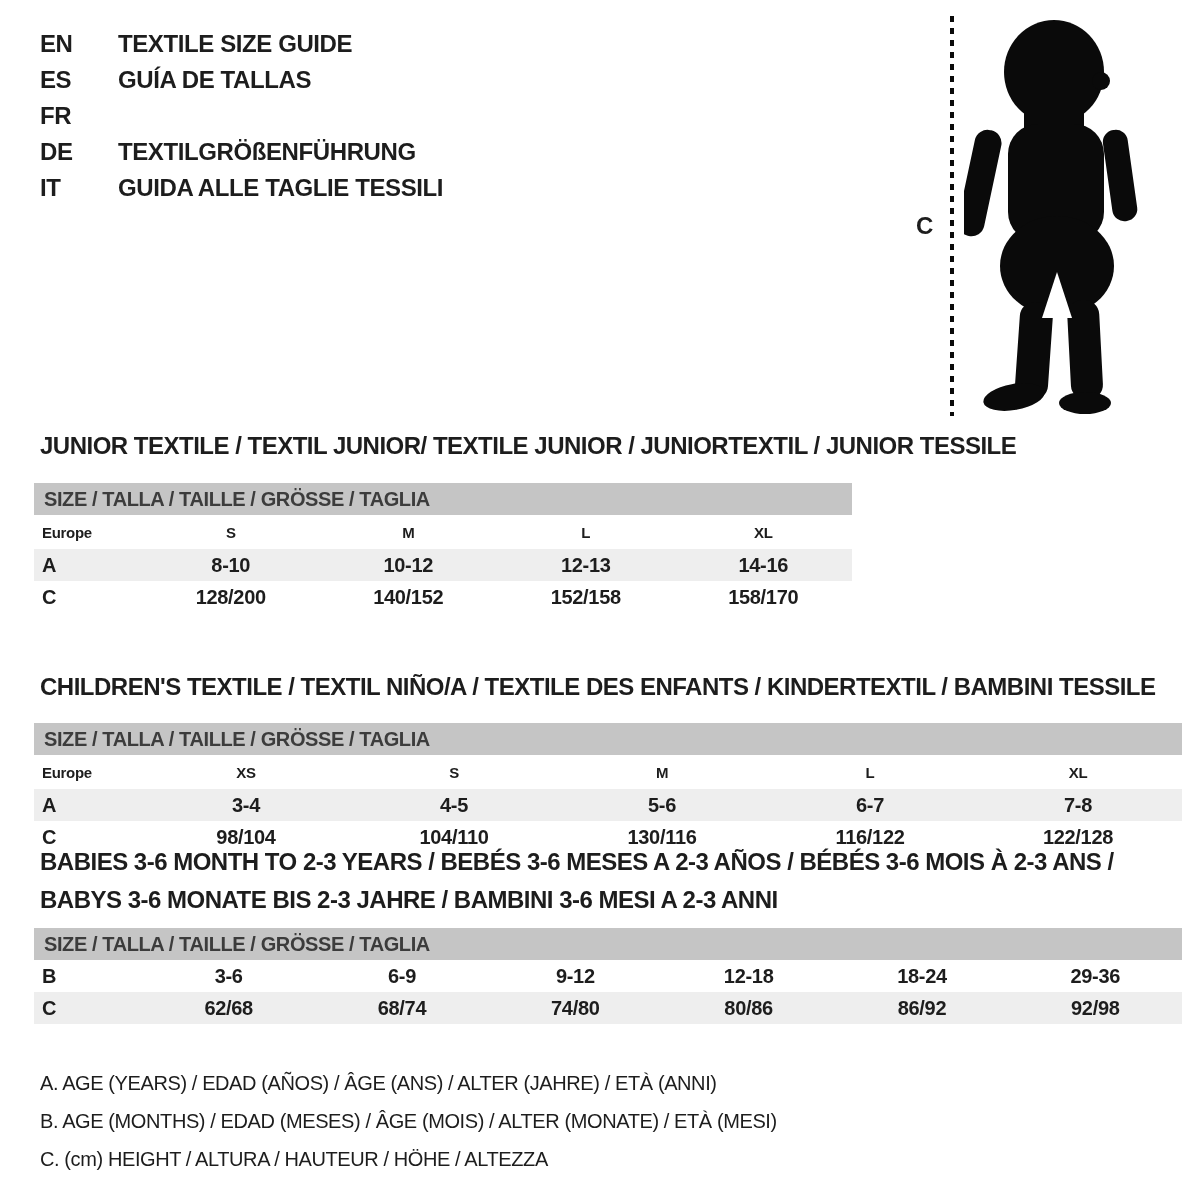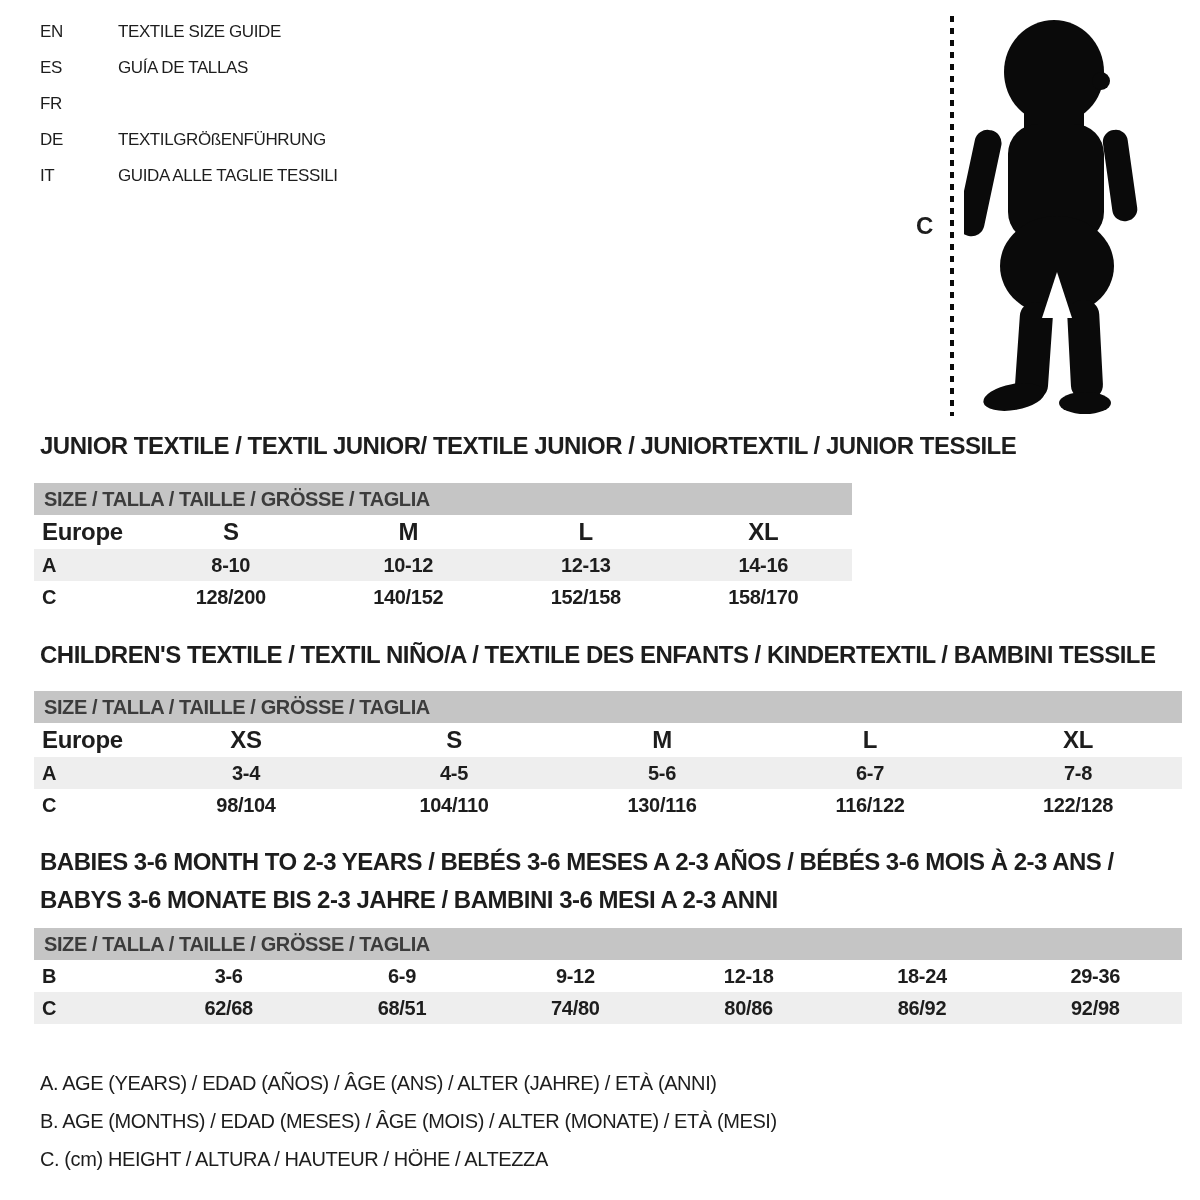--- a/index.html
+++ b/index.html
@@ -7,44 +7,44 @@
     width:1200px;height:1200px;
     background:#ffffff;
     font-family:"Liberation Sans",sans-serif;
     color:var(--text,#1d1d1d);
     position:relative;overflow:hidden;
   }
   .canvas{position:absolute;inset:0}
 
   
   .lang-block{position:absolute;left:40px;top:22px}
-  .lang-row{display:flex;height:36px;align-items:flex-start;font-weight:normal;font-size:17px;letter-spacing:-0.4px;white-space:nowrap}
+  .lang-row{display:flex;height:36px;align-items:flex-end;font-weight:bold;font-size:24px;letter-spacing:-0.4px;white-space:nowrap}
   .lang-code{width:78px;flex:0 0 auto}
 
   
   .figure{position:absolute;left:900px;top:0;width:280px;height:435px}
   .dash-line{position:absolute;left:50px;top:16px;width:4px;height:400px;
     background:repeating-linear-gradient(to bottom,var(--sil,#0a0a0a) 0 6px,transparent 6px 12px)}
   .c-label{position:absolute;left:16px;top:212px;font-size:24px;font-weight:bold}
   svg.toddler{position:absolute;left:64px;top:14px}
 
   
   .sec{position:absolute;left:34px}
   .sec-0{top:433px;width:818px}
-  .sec-1{top:642px;width:1148px}
+  .sec-1{top:674px;width:1148px}
   .sec-2{top:843px;width:1148px}
   .sec-heading{font-size:24px;font-weight:bold;line-height:26px;padding-left:6px;letter-spacing:-0.5px;white-space:nowrap}
   .sec-2 .sec-heading{line-height:38px}
   .table{margin-top:24px}
   .sec-1 .table{margin-top:23px}
   .sec-2 .table{margin-top:9px}
   .tbar{height:32px;background:var(--bar,#c5c5c5);color:var(--bartext,#3c3c3c);
     display:flex;align-items:center;font-weight:bold;font-size:20px;padding-left:10px;letter-spacing:-0.4px}
   .trow{display:flex;height:32px;align-items:center;font-size:20px;font-weight:bold;letter-spacing:-0.3px}
-  .trow.eurow{font-size:24px;height:34px}
+  .trow.eurow{font-size:15px;height:34px}
   .trow.shaded{background:var(--stripe,#eeeeee)}
   .tlab{width:100px;padding-left:8px;flex:0 0 auto}
   .tval{flex:1;text-align:center}
 
   
   .legend{position:absolute;left:40px;top:1064px}
   .legend-line{font-size:20px;font-weight:normal;line-height:38px;letter-spacing:-0.4px;white-space:nowrap}
 </style>
 </head>
 <body style="--text: #1d1d1d; --bar: #c5c5c5; --bartext: #3c3c3c; --stripe: #eeeeee; --sil: #0a0a0a;">
@@ -174,21 +174,21 @@
   <span class="tval">3-6</span>
             <span class="tval">6-9</span>
             <span class="tval">9-12</span>
             <span class="tval">12-18</span>
             <span class="tval">18-24</span>
             <span class="tval">29-36</span>
           </div>
           <div class="trow shaded">
     <span class="tlab">C</span>
   <span class="tval">62/68</span>
-            <span class="tval">68/51</span>
+            <span class="tval">68/74</span>
             <span class="tval">74/80</span>
             <span class="tval">80/86</span>
             <span class="tval">86/92</span>
             <span class="tval">92/98</span>
           </div>
         </div>
     </div>
   </section>
 
   <div class="legend" id="legend">

